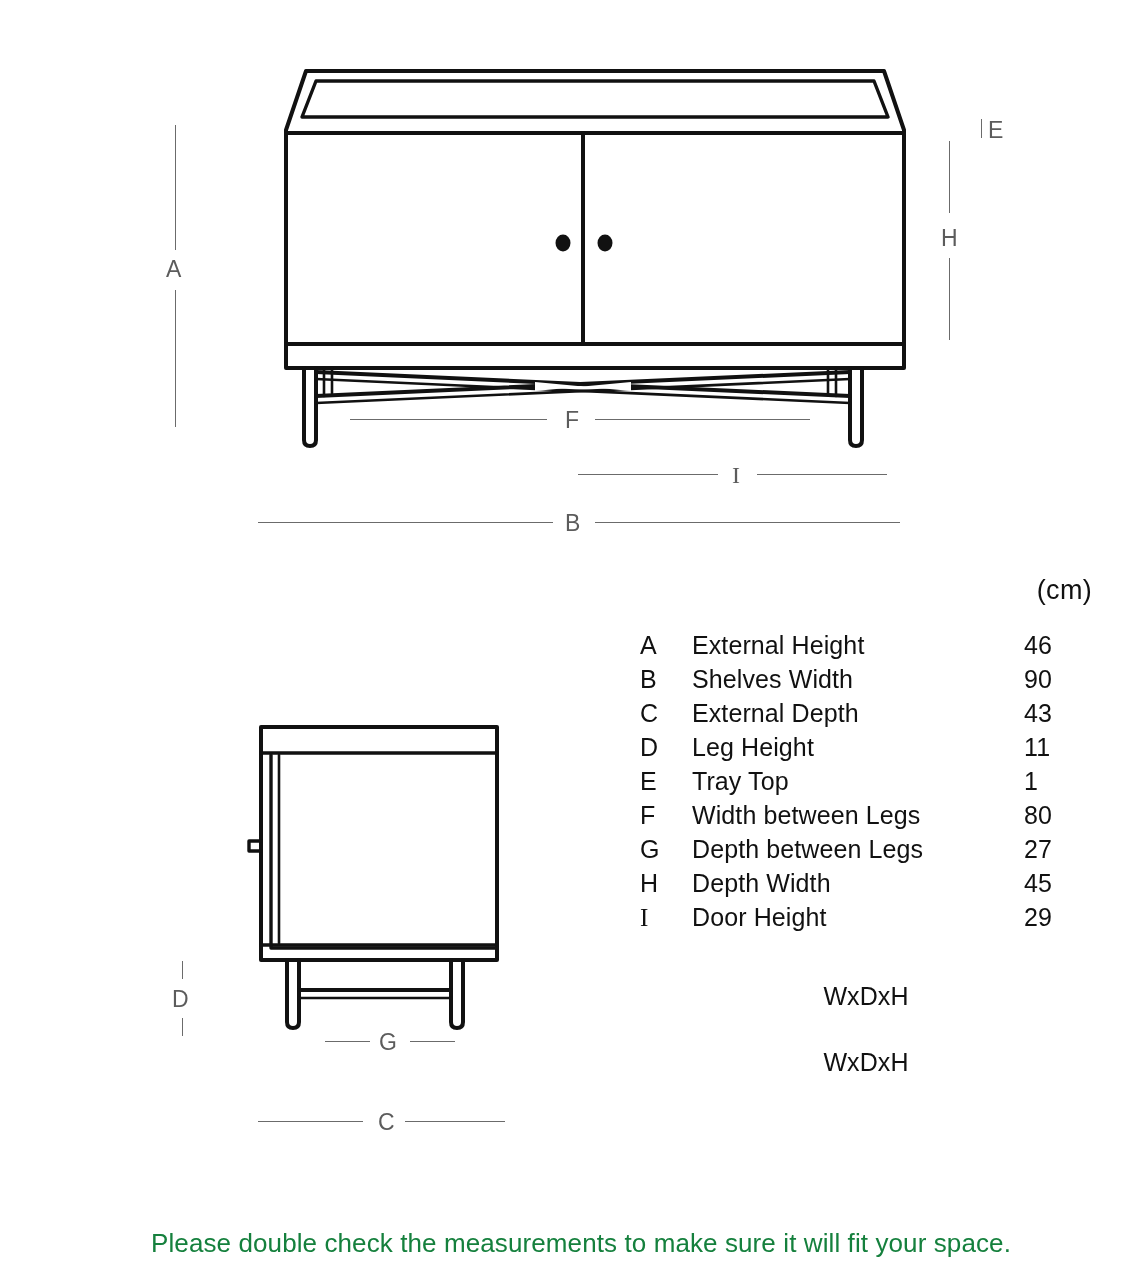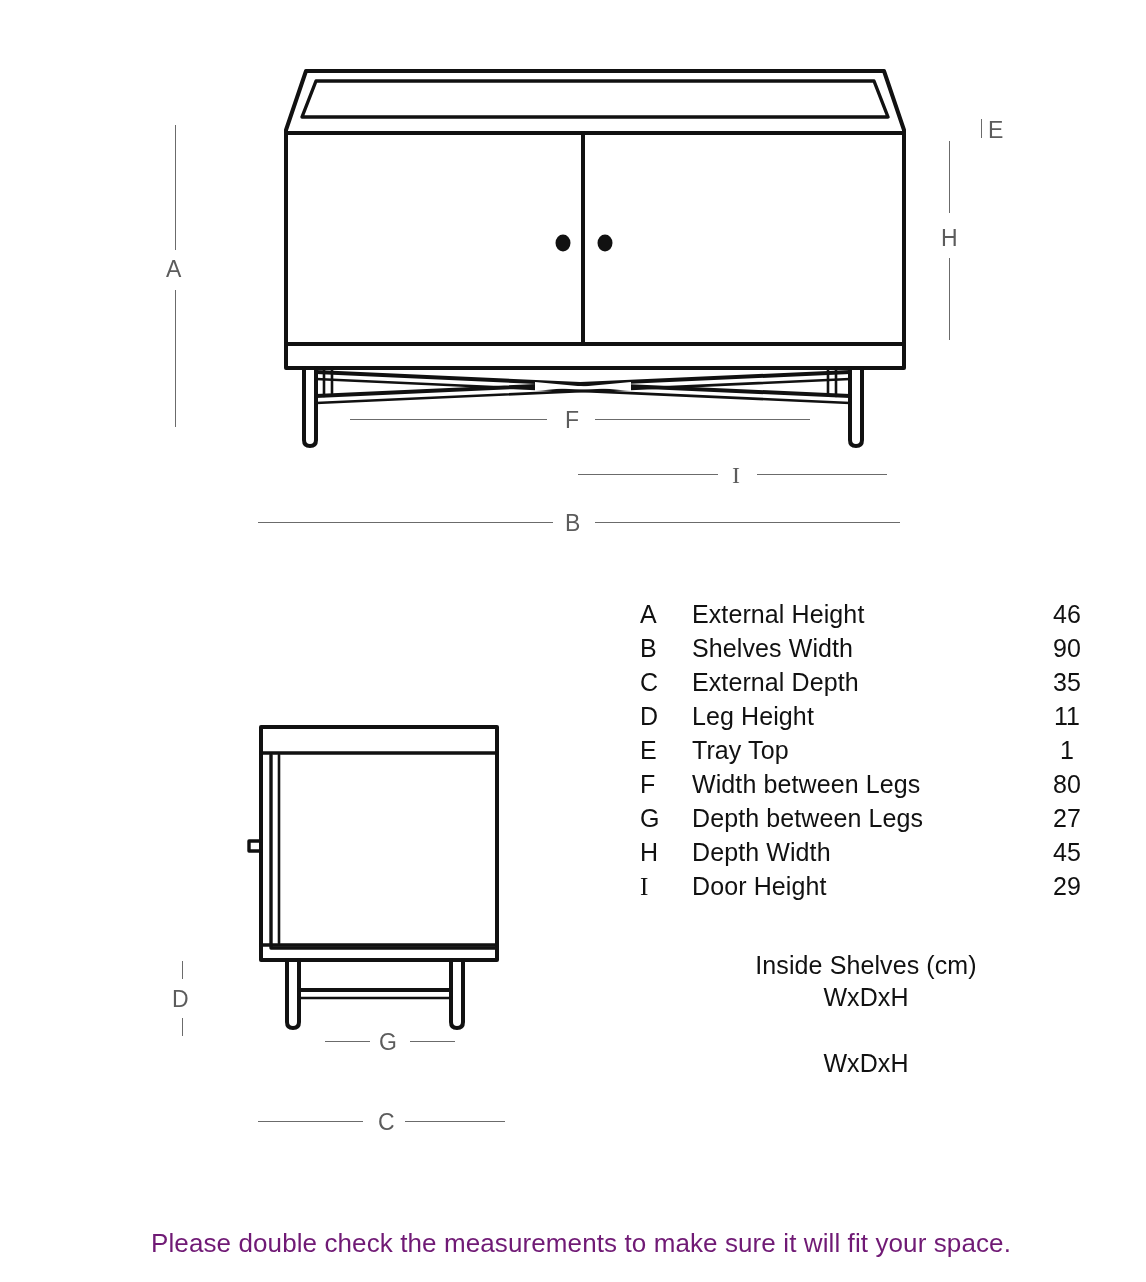--- a/index.html
+++ b/index.html
@@ -30,31 +30,31 @@
   .vrule{position:absolute;width:0;border-left:1.6px solid #6b6b6b;}
   .hrule{position:absolute;height:0;border-top:1.6px solid #6b6b6b;}
 
   
   #spec-panel{position:absolute;left:640px;top:575px;width:470px;}
   #unit-header{text-align:right;font-size:27px;color:#111;padding-right:18px;letter-spacing:.3px;}
   #dim-table{margin-top:22px;width:100%;border-collapse:collapse;}
   #dim-table td{font-size:25px;color:#111;padding:2.5px 0;vertical-align:baseline;letter-spacing:.1px;}
   td.key{width:52px;padding-left:58px;}
   td.desc{text-align:left;}
-  td.val{text-align:center;width:86px;padding-right:18px;}
+  td.val{text-align:left;width:86px;padding-right:18px;}
   .key-serif{font-family:"Liberation Serif", serif;font-size:26px;}
 
   #inside-blocks{margin-top:46px;text-align:center;padding-right:18px;}
   .inside-block{margin-bottom:34px;}
   .inside-block div{font-size:25px;color:#111;line-height:1.28;letter-spacing:.1px;}
 
   
   #footer-note{
     position:absolute;left:0;right:0;top:1228px;
-    text-align:center;font-size:26px;color:#701a75;letter-spacing:.1px;margin-left:16px;
+    text-align:center;font-size:26px;color:#15803d;letter-spacing:.1px;margin-left:16px;
   }
 </style>
 </head>
 <body>
 
 <div class="sheet">
 
   <div class="drawing" id="front-view">
     <svg width="670" height="400" viewBox="0 0 670 400">
 
@@ -161,37 +161,38 @@
   </div>
 
   <div>
     <div class="hrule" style="left:258px;top:1121px;width:105px;"></div>
     <div class="dim-label" style="left:378px;top:1109px;">C</div>
     <div class="hrule" style="left:405px;top:1121px;width:100px;"></div>
   </div>
 
   <div id="spec-panel">
 
+    <div id="unit-header">(cm)</div>
 
     <table id="dim-table">
       <tbody>
         <tr>
           <td class="key">A</td>
           <td class="desc">External Height</td>
           <td class="val">46</td>
         </tr>
         <tr>
           <td class="key">B</td>
           <td class="desc">Shelves Width</td>
           <td class="val">90</td>
         </tr>
         <tr>
           <td class="key">C</td>
           <td class="desc">External Depth</td>
-          <td class="val">35</td>
+          <td class="val">43</td>
         </tr>
         <tr>
           <td class="key">D</td>
           <td class="desc">Leg Height</td>
           <td class="val">11</td>
         </tr>
         <tr>
           <td class="key">E</td>
           <td class="desc">Tray Top</td>
           <td class="val">1</td>
@@ -214,21 +215,20 @@
         <tr>
           <td class="key key-serif">I</td>
           <td class="desc">Door Height</td>
           <td class="val">29</td>
         </tr>
       </tbody>
     </table>
 
     <div id="inside-blocks">
       <div class="inside-block">
-        <div>Inside Shelves (cm)</div>
         <div>WxDxH</div>
       </div>
       <div class="inside-block">
         <div>WxDxH</div>
       </div>
     </div>
   </div>
 
   <div id="footer-note">Please double check the measurements to make sure it will fit your space.</div>
 

